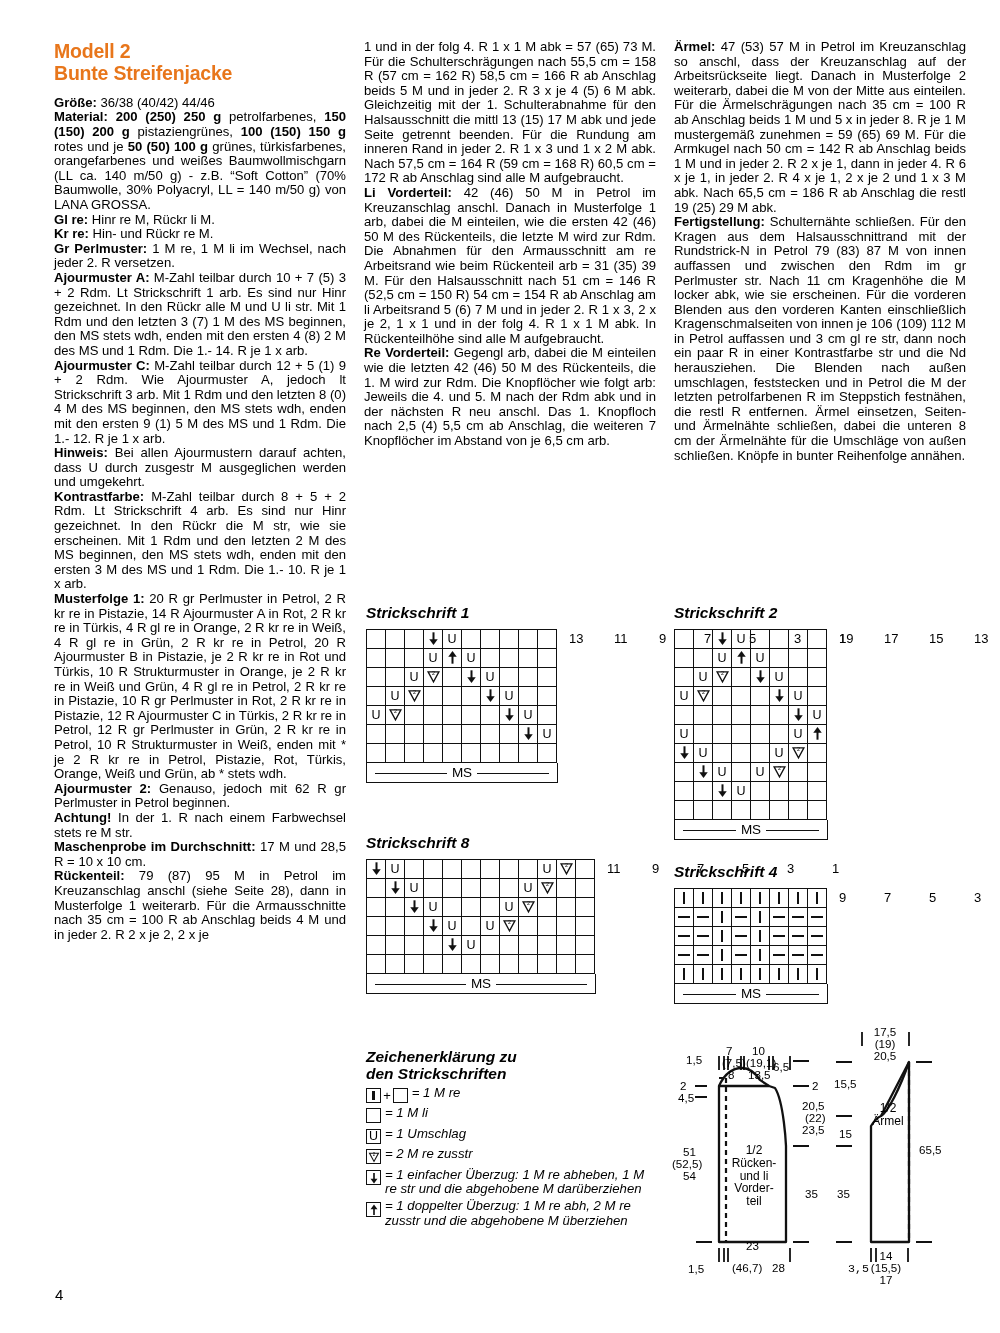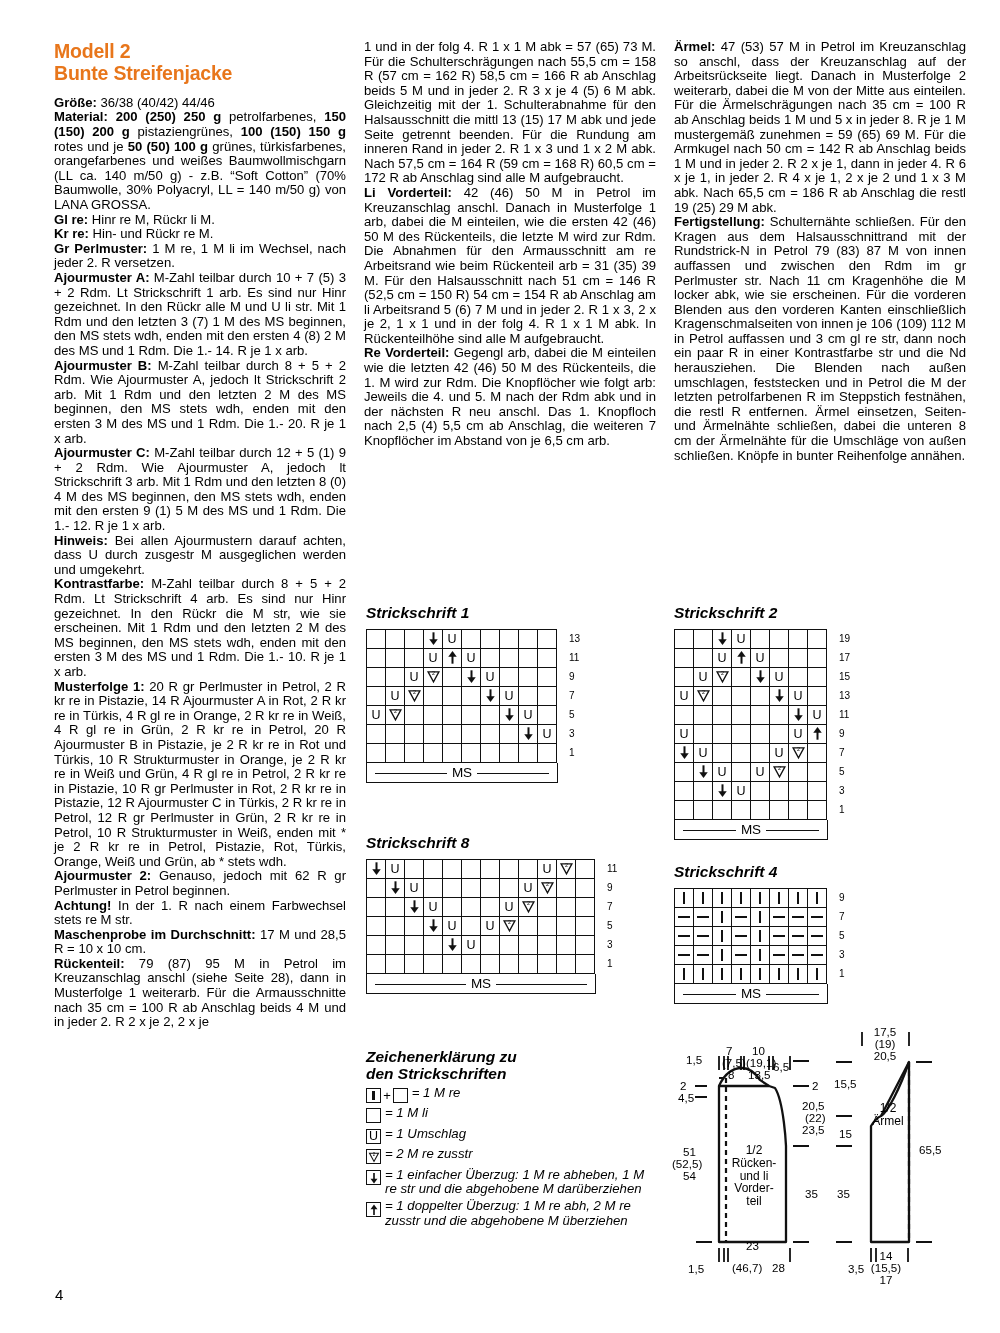--- a/index.html
+++ b/index.html
@@ -36,21 +36,21 @@
   .chart-title { font-style:italic; font-weight:bold; font-size:15.5px; margin-bottom:7px; }
   .grid-wrap { display:flex; align-items:flex-start; }
   table.kgrid { border-collapse:collapse; }
   table.kgrid td {
     border:1.3px solid #111;
     padding:0; text-align:center; vertical-align:middle;
     position:relative;
     font-size:12px;
     font-family:"Liberation Sans", sans-serif;
   }
-  .rownums { margin-left:11px; display:flex; flex-direction:column; font-size:10px; }
+  .rownums { margin-left:11px; display:flex; flex-direction:row; font-size:13px;gap:15px; }
   .rownums span { display:flex; align-items:center; justify-content:flex-start; }
   .ms-bar { position:relative; margin-top:0px; }
   .ms-bar .box {
     border:1.3px solid #111; border-top:none;
     display:flex; align-items:center; justify-content:center;
     position:relative;
     height:20px;
   }
   .ms-bar .lbl {
     background:#fff; padding:0 5px; font-size:13.5px; position:relative; z-index:2;
@@ -96,21 +96,20 @@
         <div>Modell 2</div>
         <div>Bunte Streifenjacke</div>
       </div>
       <div class="body-text" id="c1">
           <p class="para"><b>Größe:</b> 36/38 (40/42) 44/46</p>
           <p class="para"><b>Material:</b> <b>200 (250) 250 g</b> petrolfarbenes, <b>150 (150) 200 g</b> pistaziengrünes, <b>100 (150) 150 g</b> rotes und je <b>50 (50) 100 g</b> grünes, türkisfarbenes, orangefarbenes und weißes Baumwollmischgarn (LL ca. 140 m/50 g) - z.B. “Soft Cotton” (70% Baumwolle, 30% Polyacryl, LL = 140 m/50 g) von LANA GROSSA.</p>
           <p class="para"><b>Gl re:</b> Hinr re M, Rückr li M.</p>
           <p class="para"><b>Kr re:</b> Hin- und Rückr re M.</p>
           <p class="para"><b>Gr Perlmuster:</b> 1 M re, 1 M li im Wechsel, nach jeder 2. R versetzen.</p>
           <p class="para"><b>Ajourmuster A:</b> M-Zahl teilbar durch 10 + 7 (5) 3 + 2 Rdm. Lt Strickschrift 1 arb. Es sind nur Hinr gezeichnet. In den Rückr alle M und U li str. Mit 1 Rdm und den letzten 3 (7) 1 M des MS beginnen, den MS stets wdh, enden mit den ersten 4 (8) 2 M des MS und 1 Rdm. Die 1.- 14. R je 1 x arb.</p>
-          <p class="para"><b>Ajourmuster B:</b> M-Zahl teilbar durch 8 + 5 + 2 Rdm. Wie Ajourmuster A, jedoch lt Strickschrift 2 arb. Mit 1 Rdm und den letzten 2 M des MS beginnen, den MS stets wdh, enden mit den ersten 3 M des MS und 1 Rdm. Die 1.- 20. R je 1 x arb.</p>
           <p class="para"><b>Ajourmuster C:</b> M-Zahl teilbar durch 12 + 5 (1) 9 + 2 Rdm. Wie Ajourmuster A, jedoch lt Strickschrift 3 arb. Mit 1 Rdm und den letzten 8 (0) 4 M des MS beginnen, den MS stets wdh, enden mit den ersten 9 (1) 5 M des MS und 1 Rdm. Die 1.- 12. R je 1 x arb.</p>
           <p class="para"><b>Hinweis:</b> Bei allen Ajourmustern darauf achten, dass U durch zusgestr M ausgeglichen werden und umgekehrt.</p>
           <p class="para"><b>Kontrastfarbe:</b> M-Zahl teilbar durch 8 + 5 + 2 Rdm. Lt Strickschrift 4 arb. Es sind nur Hinr gezeichnet. In den Rückr die M str, wie sie erscheinen. Mit 1 Rdm und den letzten 2 M des MS beginnen, den MS stets wdh, enden mit den ersten 3 M des MS und 1 Rdm. Die 1.- 10. R je 1 x arb.</p>
           <p class="para"><b>Musterfolge 1:</b> 20 R gr Perlmuster in Petrol, 2 R kr re in Pistazie, 14 R Ajourmuster A in Rot, 2 R kr re in Türkis, 4 R gl re in Orange, 2 R kr re in Weiß, 4 R gl re in Grün, 2 R kr re in Petrol, 20 R Ajourmuster B in Pistazie, je 2 R kr re in Rot und Türkis, 10 R Strukturmuster in Orange, je 2 R kr re in Weiß und Grün, 4 R gl re in Petrol, 2 R kr re in Pistazie, 10 R gr Perlmuster in Rot, 2 R kr re in Pistazie, 12 R Ajourmuster C in Türkis, 2 R kr re in Petrol, 12 R gr Perlmuster in Grün, 2 R kr re in Petrol, 10 R Strukturmuster in Weiß, enden mit * je 2 R kr re in Petrol, Pistazie, Rot, Türkis, Orange, Weiß und Grün, ab * stets wdh.</p>
           <p class="para"><b>Ajourmuster 2:</b> Genauso, jedoch mit 62 R gr Perlmuster in Petrol beginnen.</p>
           <p class="para"><b>Achtung!</b> In der 1. R nach einem Farbwechsel stets re M str.</p>
           <p class="para"><b>Maschenprobe im Durchschnitt:</b> 17 M und 28,5 R = 10 x 10 cm.</p>
           <p class="para"><b>Rückenteil:</b> 79 (87) 95 M in Petrol im Kreuzanschlag anschl (siehe Seite 28), dann in Musterfolge 1 weiterarb. Für die Armausschnitte nach 35 cm = 100 R ab Anschlag beids 4 M und in jeder 2. R 2 x je 2, 2 x je</p>
         </div>
     </div>
@@ -1122,21 +1121,21 @@
       <div class="lab" style="left:66px;top:242px;">(46,7)</div>
       <div class="lab" style="left:106px;top:242px;">28</div>
       <div class="lab ctr" style="left:88px;top:124px;transform:translateX(-50%);line-height:12.8px;font-size:12px;">1/2<br>Rücken-<br>und li<br>Vorder-<br>teil</div>
       <div class="lab ctr" style="left:219px;top:6px;transform:translateX(-50%);">17,5</div>
       <div class="lab ctr" style="left:219px;top:18px;transform:translateX(-50%);">(19)</div>
       <div class="lab ctr" style="left:219px;top:30px;transform:translateX(-50%);">20,5</div>
       <div class="lab" style="left:168px;top:58px;">15,5</div>
       <div class="lab" style="left:173px;top:108px;">15</div>
       <div class="lab" style="left:171px;top:168px;">35</div>
       <div class="lab" style="left:253px;top:124px;">65,5</div>
-      <div class="lab" style="left:182px;top:243px;">3,5</div>
+      <div class="lab" style="left:182px;top:243px;font-family:Liberation Mono, monospace;">3,5</div>
       <div class="lab ctr" style="left:220px;top:230px;transform:translateX(-50%);">14</div>
       <div class="lab ctr" style="left:220px;top:242px;transform:translateX(-50%);">(15,5)</div>
       <div class="lab ctr" style="left:220px;top:254px;transform:translateX(-50%);">17</div>
       <div class="lab ctr" style="left:222px;top:82px;transform:translateX(-50%);line-height:13px;font-size:12px;">1/2<br>Ärmel</div>
     </div>
 
   <div class="pagenum">4</div>
 </div>
 
 </body></html>

